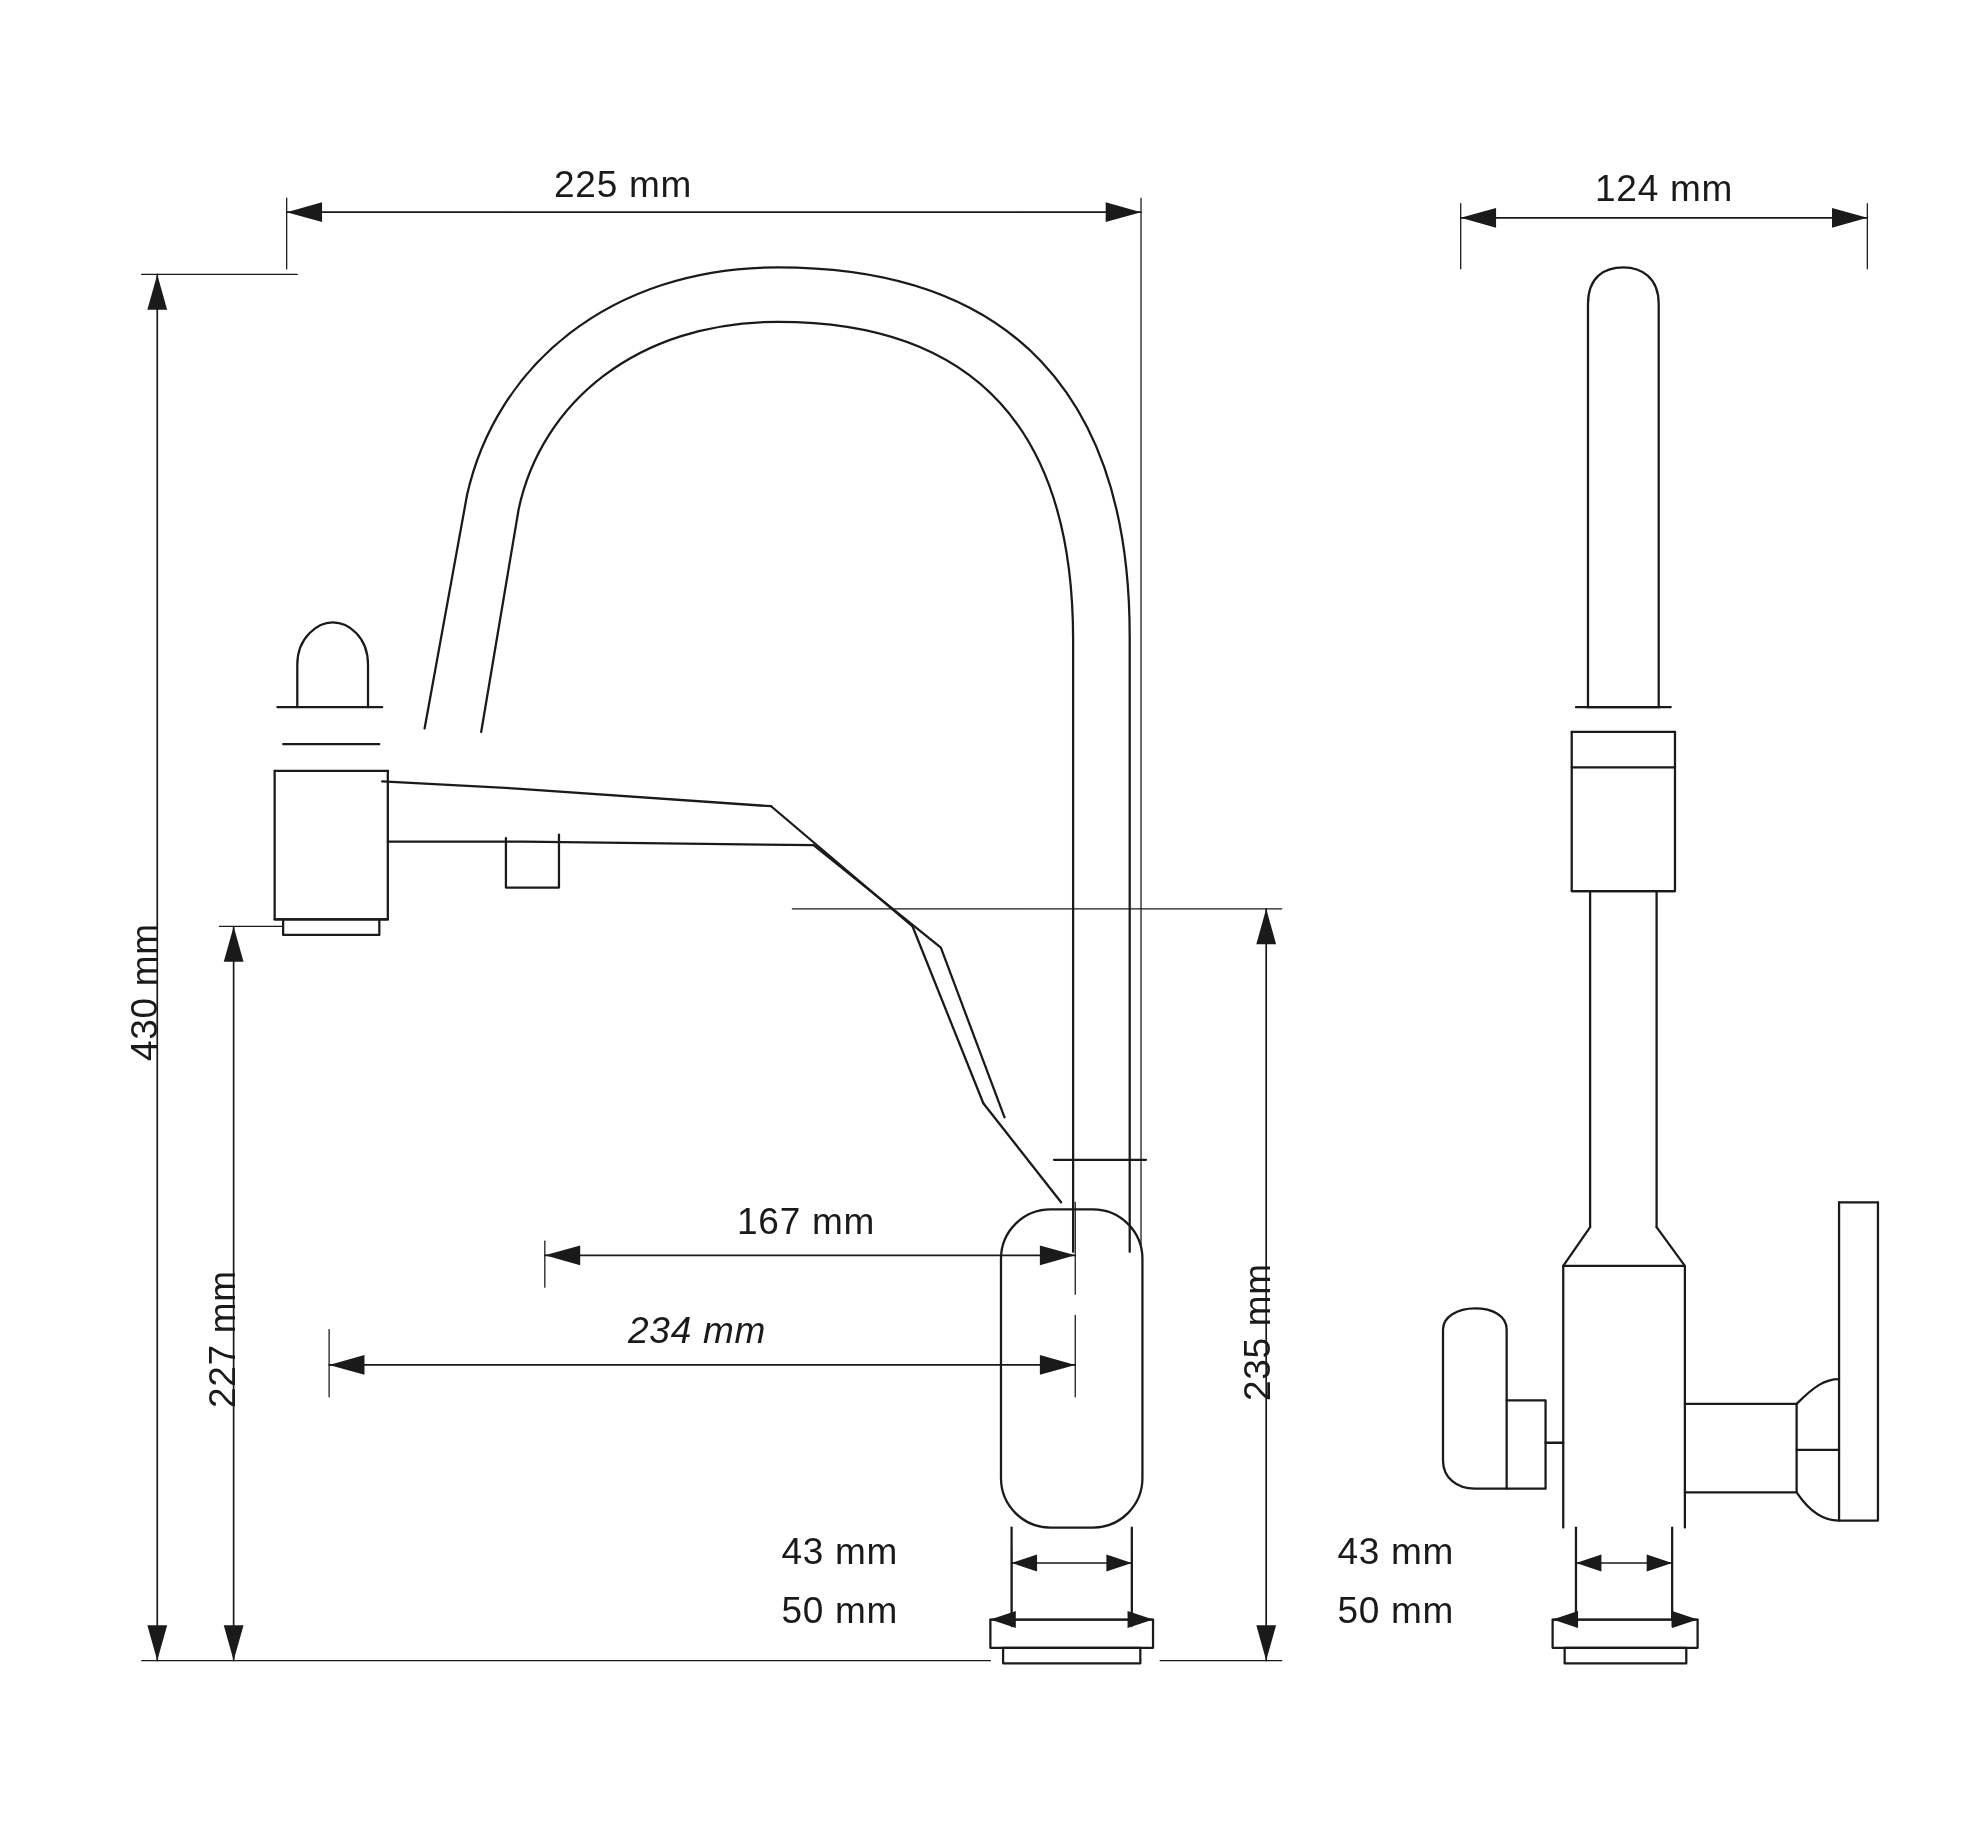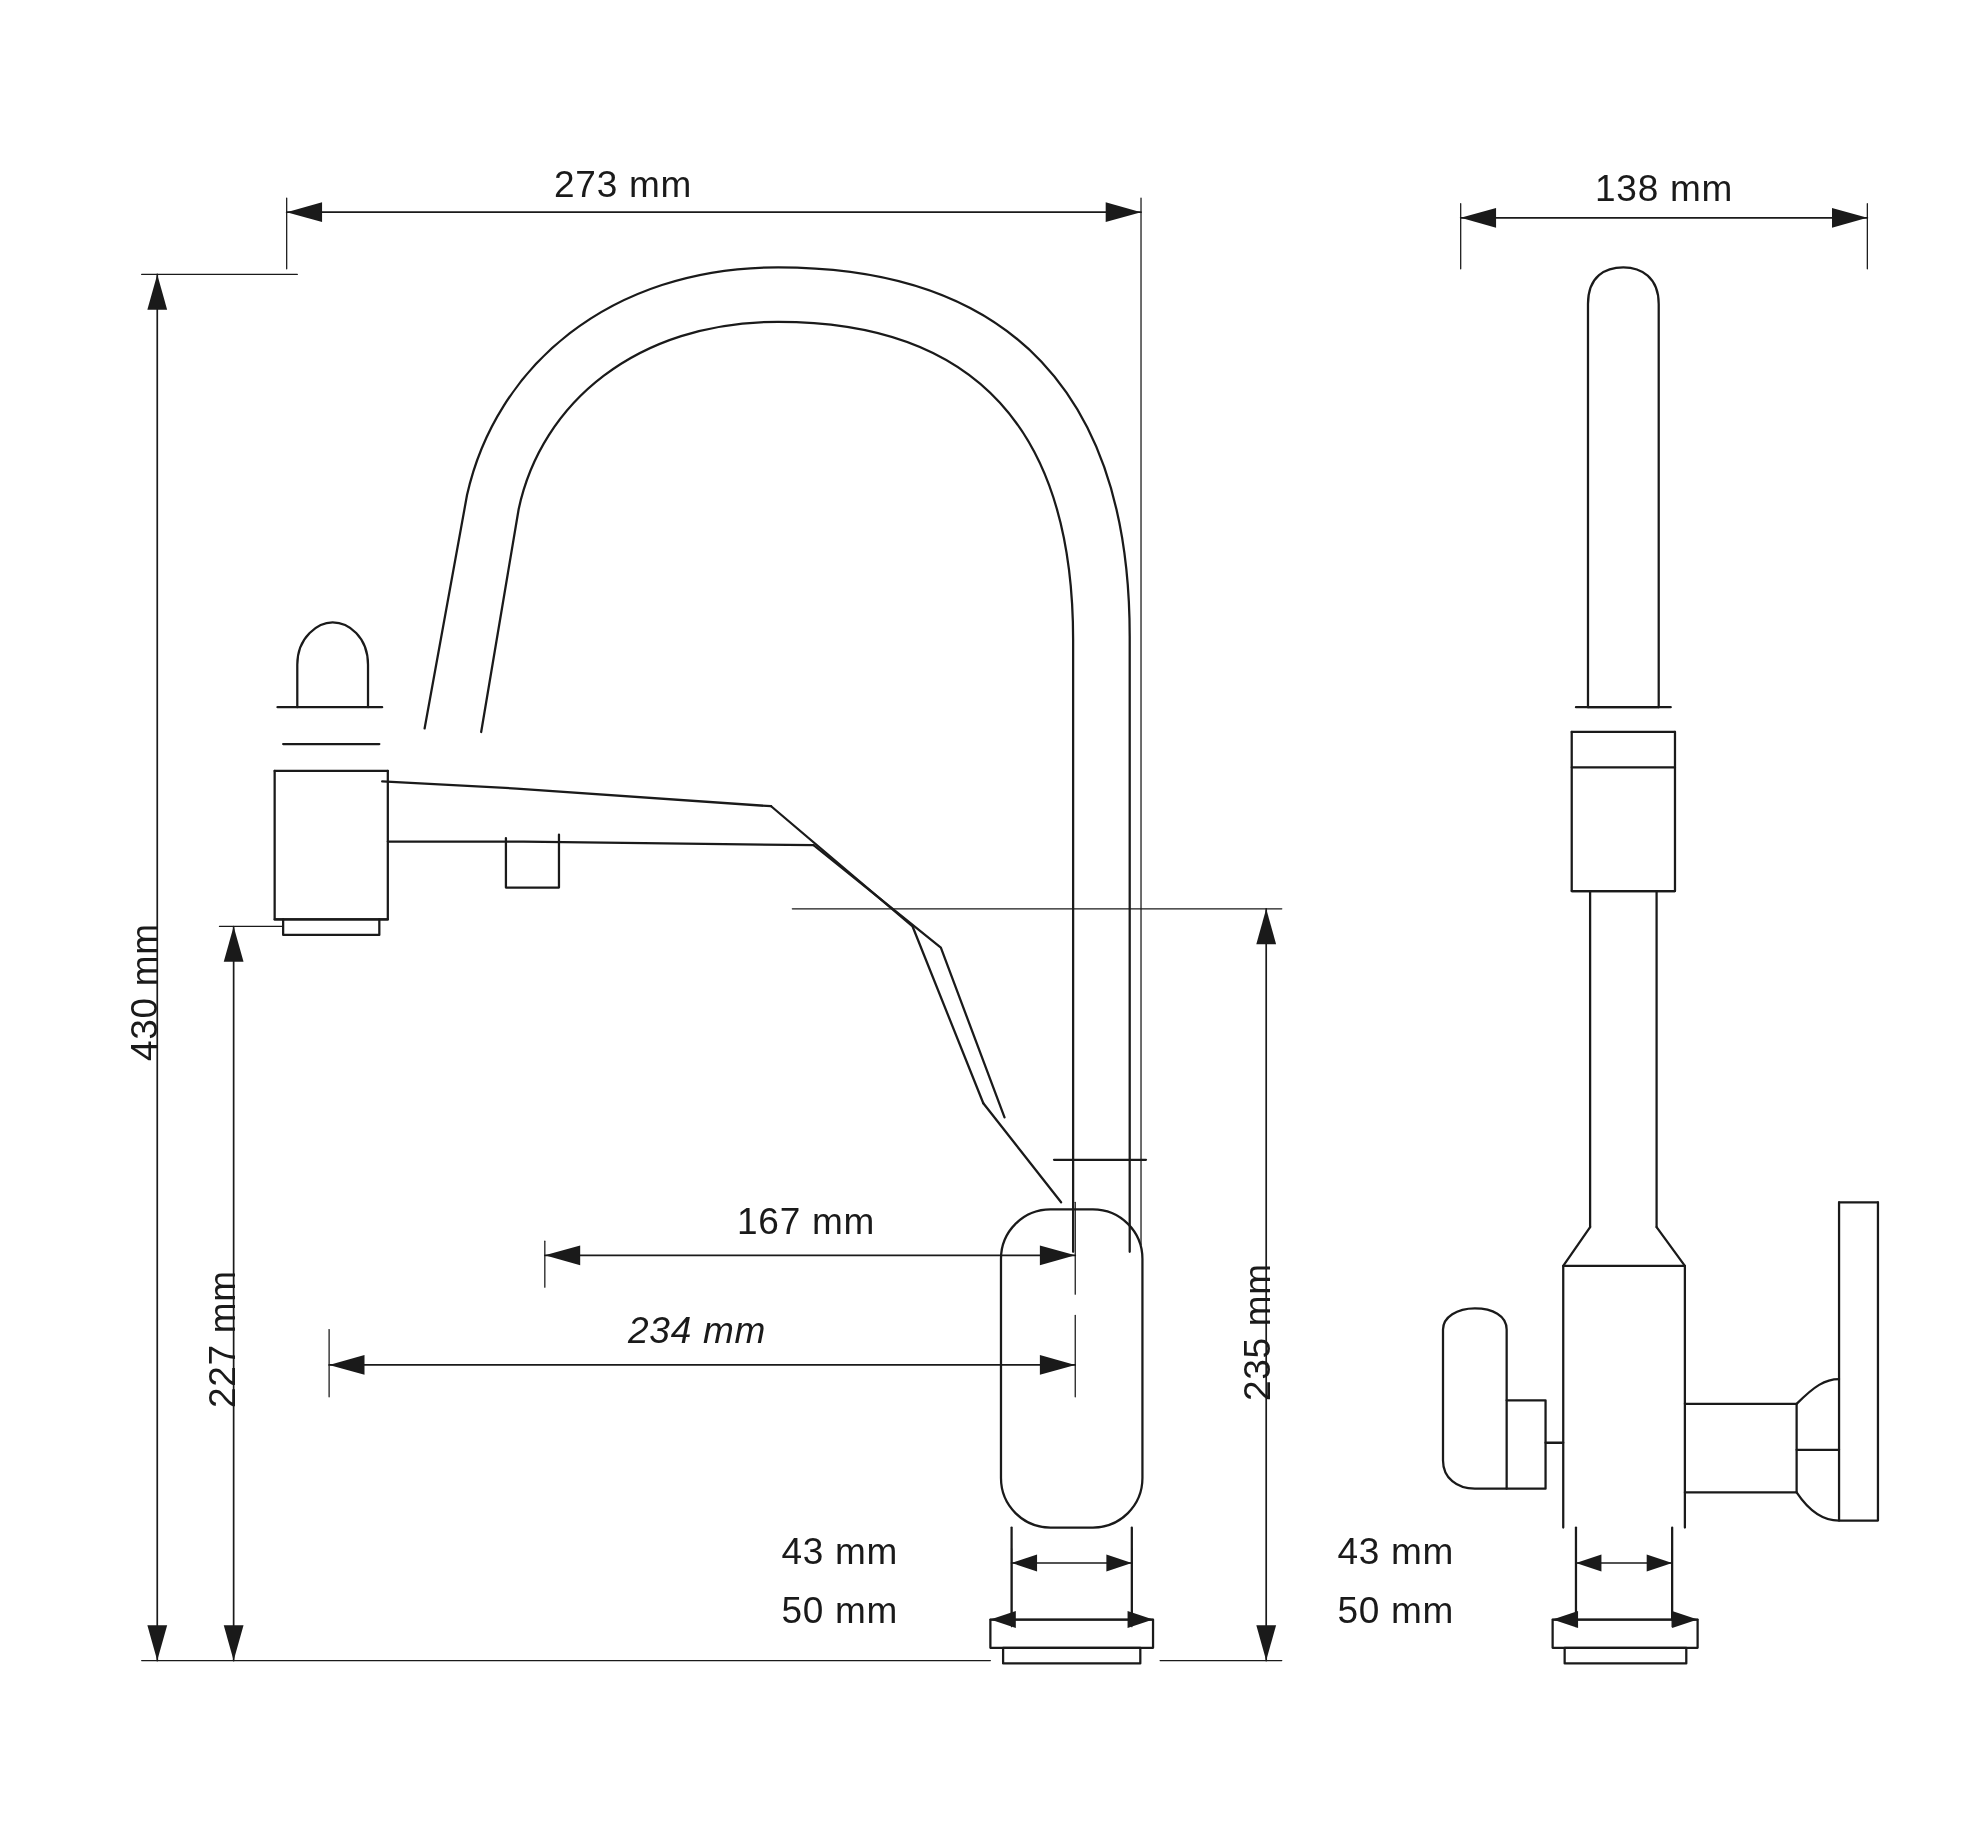--- a/index.html
+++ b/index.html
@@ -193,36 +193,36 @@
         <path d="M2228,2190 L2228,2300" stroke-width="1.8"></path>
         <path d="M2364,2190 L2364,2300" stroke-width="1.8"></path>
 
         <path d="M2195,2290 L2400,2290"></path>
         <path d="M2195,2290 L2231,2278 L2231,2302 Z" fill="#1a1a1a" stroke="none"></path>
         <path d="M2400,2290 L2364,2278 L2364,2302 Z" fill="#1a1a1a" stroke="none"></path>
       </g>
     </g>
   </svg>
 
-  <div class="dim-label" style="left:623px; top:164px; transform:translateX(-50%);">273 mm</div>
+  <div class="dim-label" style="left:623px; top:164px; transform:translateX(-50%);">225 mm</div>
 
   <div class="dim-label vert" style="left:124px; top:1061px;">430 mm</div>
 
   <div class="dim-label vert" style="left:202px; top:1408px;">227 mm</div>
 
   <div class="dim-label" style="left:806px; top:1201px; transform:translateX(-50%);">167 mm</div>
 
   <div class="dim-label" style="left:697px; top:1310px; transform:translateX(-50%);font-style:italic;">234 mm</div>
 
   <div class="dim-label vert" style="left:1237px; top:1401px;">235 mm</div>
 
   <div class="dim-label" style="left:898px; top:1531px; transform:translateX(-100%);">43 mm</div>
 
   <div class="dim-label" style="left:898px; top:1590px; transform:translateX(-100%);">50 mm</div>
 
-  <div class="dim-label" style="left:1664px; top:168px; transform:translateX(-50%);">138 mm</div>
+  <div class="dim-label" style="left:1664px; top:168px; transform:translateX(-50%);">124 mm</div>
 
   <div class="dim-label" style="left:1454px; top:1531px; transform:translateX(-100%);">43 mm</div>
 
   <div class="dim-label" style="left:1454px; top:1590px; transform:translateX(-100%);">50 mm</div>
 
 </div>
 
 
 </body></html>

